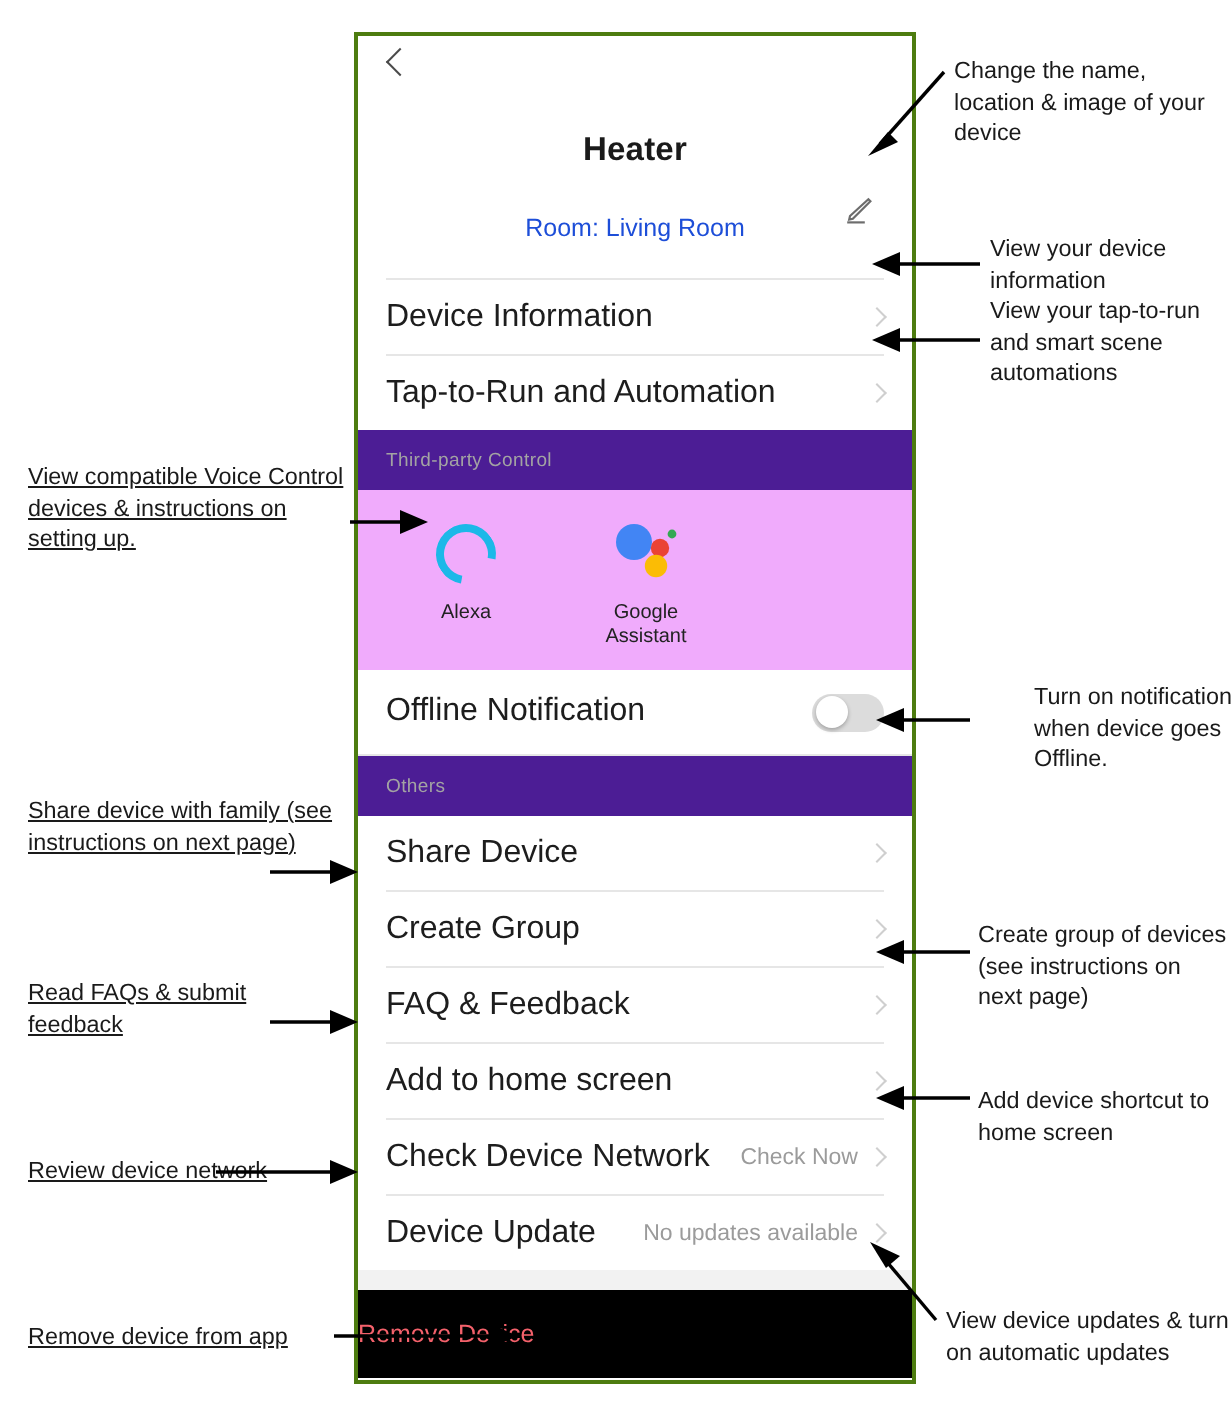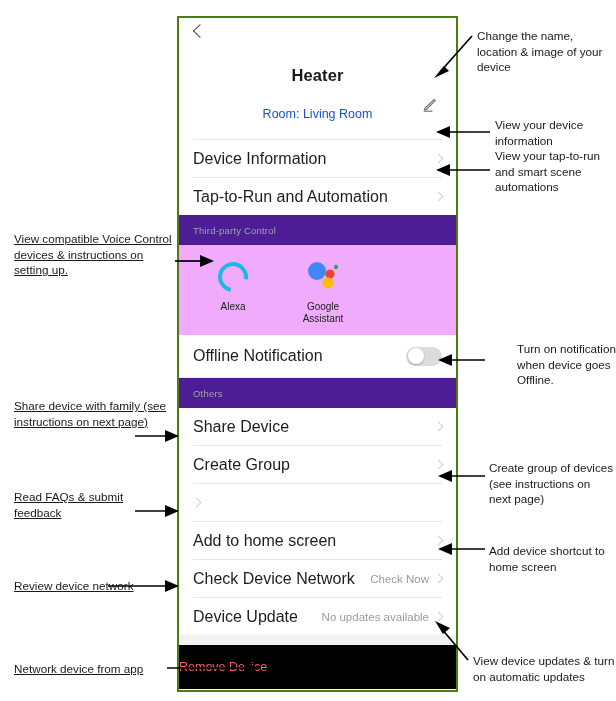--- a/index.html
+++ b/index.html
@@ -275,20 +275,21 @@
   </div>
   <div class="divider"></div>
 
   <div class="row">
     <span class="row-label">Create Group</span>
     <span class="chev"></span>
   </div>
   <div class="divider"></div>
 
   <div class="row">
+    <span class="row-label">FAQ &amp; Feedback</span>
     <span class="chev"></span>
   </div>
   <div class="divider"></div>
 
   <div class="row">
     <span class="row-label">Add to home screen</span>
     <span class="chev"></span>
   </div>
   <div class="divider"></div>
 
@@ -314,21 +315,21 @@
 </div>
 
 <div class="anno left" style="left:14px; top:231px; width:160px;">View compatible Voice Control devices &amp; instructions on setting up.</div>
 
 <div class="anno left" style="left:14px; top:398px; width:156px;">Share device with family (see instructions on next page)</div>
 
 <div class="anno left" style="left:14px; top:489px; width:156px;">Read FAQs &amp; submit feedback</div>
 
 <div class="anno left" style="left:14px; top:578px; width:120px;">Review device network</div>
 
-<div class="anno left" style="left:14px; top:661px; width:165px;">Network device from app</div>
+<div class="anno left" style="left:14px; top:661px; width:165px;">Remove device from app</div>
 
 <div class="anno right" style="left:477px; top:28px; width:135px;">Change the name, location &amp; image of your device</div>
 
 <div class="anno right" style="left:495px; top:117px; width:120px;">View your device information</div>
 
 <div class="anno right" style="left:495px; top:148px; width:121px;">View your tap-to-run and smart scene automations</div>
 
 <div class="anno right" style="left:489px; top:341px; width:125px;margin-left:28px;">Turn on notifications for when device goes Offline.</div>
 
 <div class="anno right" style="left:489px; top:460px; width:125px;">Create group of devices (see instructions on next page)</div>

